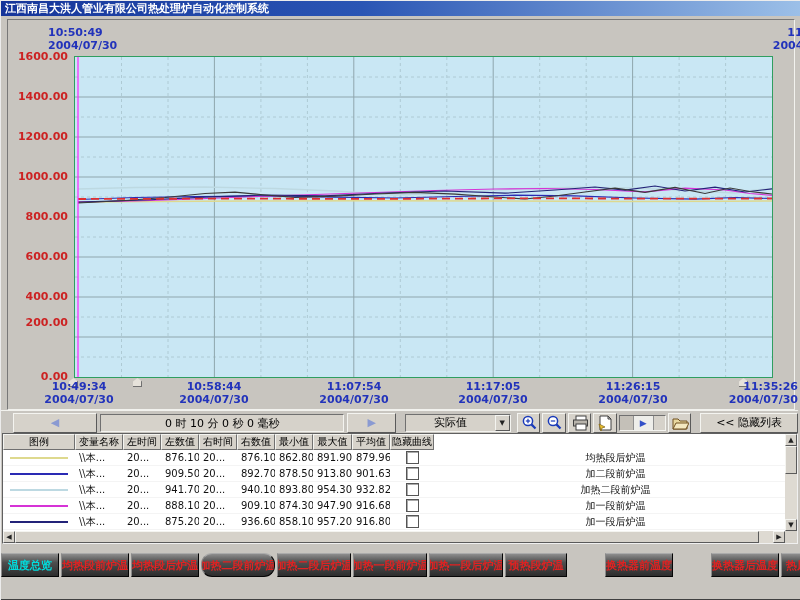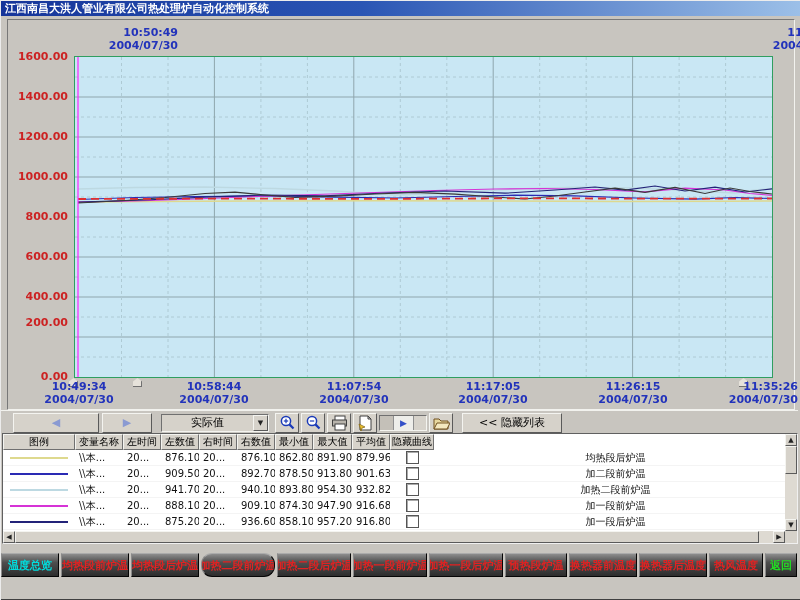--- a/index.html
+++ b/index.html
@@ -7,21 +7,21 @@
         font-family:"DejaVu Sans",sans-serif;
         box-shadow:inset 1px 1px 0 #ececec, inset -1px -1px 0 #404040;padding-left:48px;}
   
   .titlebar{position:absolute;left:1px;top:1px;width:797px;height:15px;
     background:linear-gradient(90deg,#16359a 0%,#2a55b4 45%,#9cc0e8 100%);
     color:#fff;font-weight:bold;font-size:11px;line-height:15px;padding-left:4px;overflow:hidden;white-space:nowrap;}
   
   .sunken-panel{position:absolute;left:7px;top:19px;width:786px;height:389px;
     border:1px solid;border-color:#787878 #f2f2ee #f2f2ee #787878;}
   .ts{position:absolute;font-size:11px;font-weight:bold;color:#2233bb;line-height:13px;white-space:nowrap;}
-  #ts-left{left:48px;top:26px;width:130px;text-align:right;}
+  #ts-left{left:48px;top:26px;width:130px;text-align:left;}
   #ts-right{right:6px;top:26px;width:130px;text-align:right;}
   .ylabel{position:absolute;left:0;width:68px;text-align:right;font-size:11px;font-weight:bold;color:#cc2222;}
   .plot{position:absolute;left:74px;top:56px;width:697px;height:320px;background:#c9e7f4;border:1px solid #2f9e60;}
   .plot svg{display:block;}
   .xlabel{position:absolute;top:380px;width:130px;font-size:11px;font-weight:bold;color:#2233bb;text-align:center;line-height:13px;white-space:nowrap;}
   .xlabel span{display:block;}
   #ts-left span{display:block;} #ts-right span{display:block;}
   .handle{position:absolute;top:378px;width:9px;height:9px;background:#e6e2da;
     clip-path:polygon(50% 0,100% 40%,100% 100%,0 100%,0 40%);box-shadow:inset -1px -1px 0 #707070;}
   
@@ -74,21 +74,21 @@
     border-color:#f4f4f0 #5a5a5a #5a5a5a #f4f4f0;box-sizing:border-box;}
   .sb-corner{position:absolute;right:0;bottom:0;width:12px;height:12px;background:#d6d2ca;}
   
   .nav{position:absolute;left:1px;top:553px;width:797px;height:24px;display:flex;gap:2px;}
   .nav-btn{background:linear-gradient(180deg,#8d8d8d 0%,#4e4e4e 38%,#2d2d2d 100%);
     border:1px solid;border-color:#ababab #050505 #050505 #8a8a8a;
     font-size:11px;font-weight:bold;display:flex;align-items:center;justify-content:center;
     white-space:nowrap;overflow:hidden;box-sizing:border-box;cursor:default;}
   .nav > :nth-child(1){flex:0 0 58px;} .nav > :nth-child(2),.nav > :nth-child(3){flex:0 0 68px;}
   .nav > :nth-child(4),.nav > :nth-child(5),.nav > :nth-child(6),.nav > :nth-child(7){flex:0 0 74px;}
-  .nav > :nth-child(8){flex:0 0 62px;} .nav > :nth-child(9),.nav > :nth-child(10){flex:0 0 68px;}
+  .nav > :nth-child(8){flex:0 0 62px;} .nav > :nth-child(9),.nav > :nth-child(10){flex:0 0 68px;margin-left:36px;}
   .nav > :nth-child(11){flex:0 0 54px;} .nav > :nth-child(12){flex:0 0 32px;}
 </style>
 </head>
 <body>
 
 <div id="root">
 
   <div class="titlebar">江西南昌大洪人管业有限公司热处理炉自动化控制系统</div>
 
   <div class="sunken-panel"></div>
@@ -157,20 +157,21 @@
     </div>
   <div class="xlabel" style="left:668px;text-align:right">
     <span>11:35:26</span>
       <span>2004/07/30</span>
     </div>
 
   <div class="toolbar">
     <div class="tb-btn" id="btn-prev">
       <span class="arrow-glyph">◀</span>
       </div>
+    <div id="time-span">0 时 10 分 0 秒 0 毫秒</div>
     <div class="tb-btn" id="btn-next">
       <span class="arrow-glyph">▶</span>
       </div>
     <div class="combo">
       <div class="combo-text">实际值</div>
       <div class="combo-arrow">▼</div>
     </div>
     <div class="tb-btn icon-btn" style="margin-left:6px">
       <svg width="18" height="17">
         <circle cx="8" cy="7" r="4.6" fill="#fff" stroke="#1a3ab8" stroke-width="1.5"></circle>

